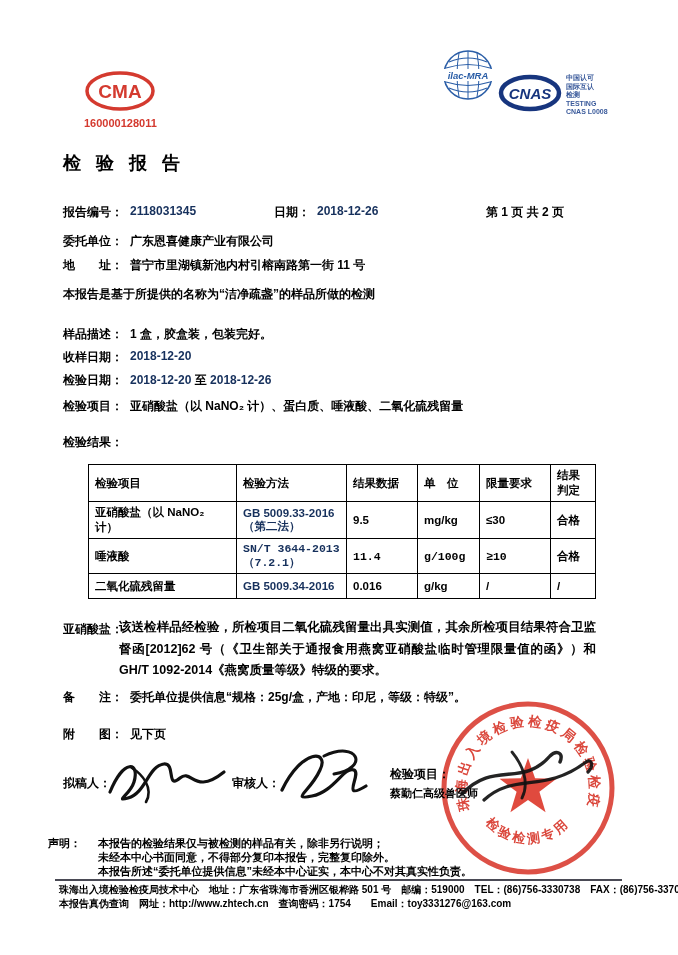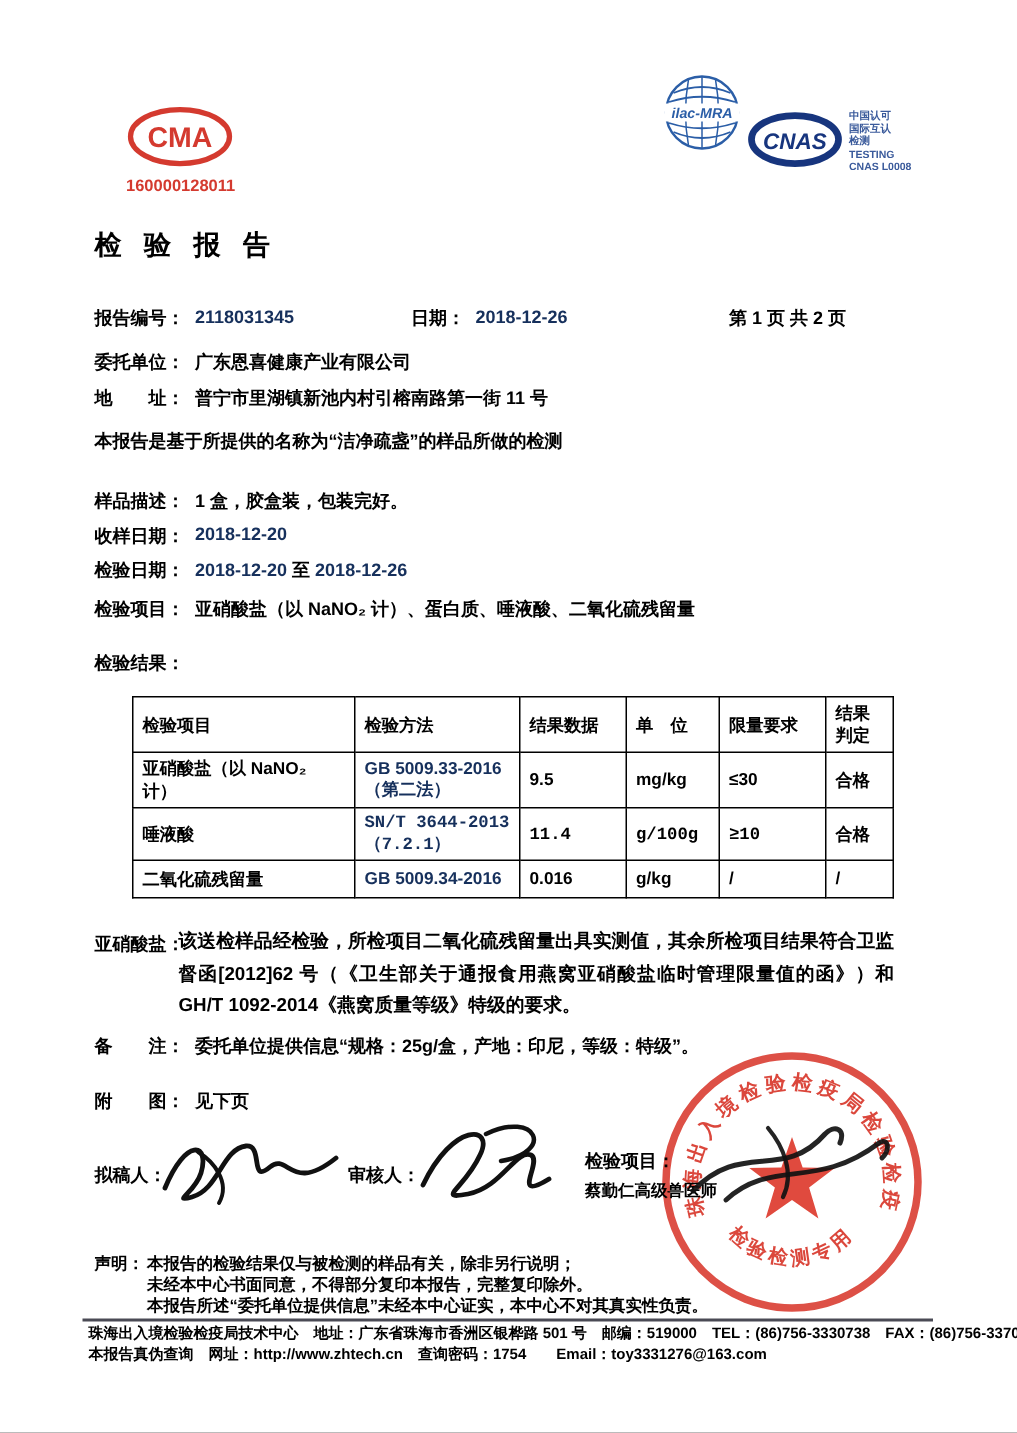--- a/index.html
+++ b/index.html
@@ -210,21 +210,21 @@
   </div>
 
   <div class="abs" style="left:452px;top:742px;z-index:4;">
     <svg width="150" height="70" viewBox="0 0 150 70">
       <path d="M10 52 C42 18 70 46 98 14 C104 8 112 10 108 20" fill="none" stroke="#111" stroke-width="3.4" stroke-linecap="round" opacity="0.92"></path>
       <path d="M32 58 C62 30 92 52 134 20 C140 16 142 24 136 30" fill="none" stroke="#111" stroke-width="3.2" stroke-linecap="round" opacity="0.92"></path>
       <path d="M60 10 C70 22 78 40 70 56" fill="none" stroke="#111" stroke-width="2.8" stroke-linecap="round" opacity="0.92"></path>
     </svg>
   </div>
 
-  <div class="abs decl" style="left:63px;top:836px;">声明：</div>
+  <div class="abs decl" style="left:48px;top:836px;">声明：</div>
   <div class="abs decl" style="left:98px;top:836px;">
     <div>本报告的检验结果仅与被检测的样品有关，除非另行说明；</div>
     <div>未经本中心书面同意，不得部分复印本报告，完整复印除外。</div>
     <div>本报告所述“委托单位提供信息”未经本中心证实，本中心不对其真实性负责。</div>
   </div>
 
   <div class="abs sep" style="left:55px;top:879px;width:567px;"></div>
 
   <div class="abs foot" style="left:59px;top:883px;">珠海出入境检验检疫局技术中心　地址：广东省珠海市香洲区银桦路 501 号　邮编：519000　TEL：(86)756-3330738　FAX：(86)756-3370152</div>
   <div class="abs foot" style="left:59px;top:897px;">本报告真伪查询　网址：http://www.zhtech.cn　查询密码：1754　　Email：toy3331276@163.com</div>

